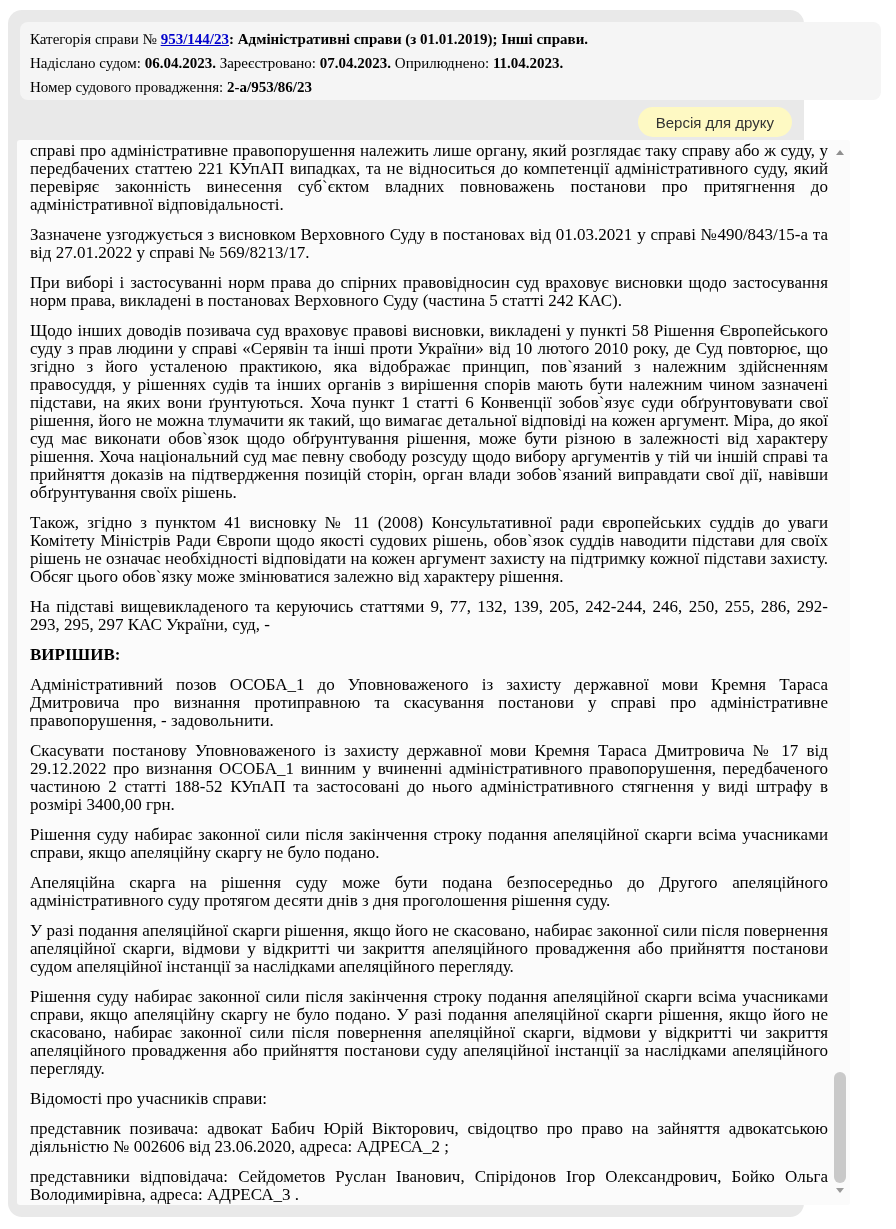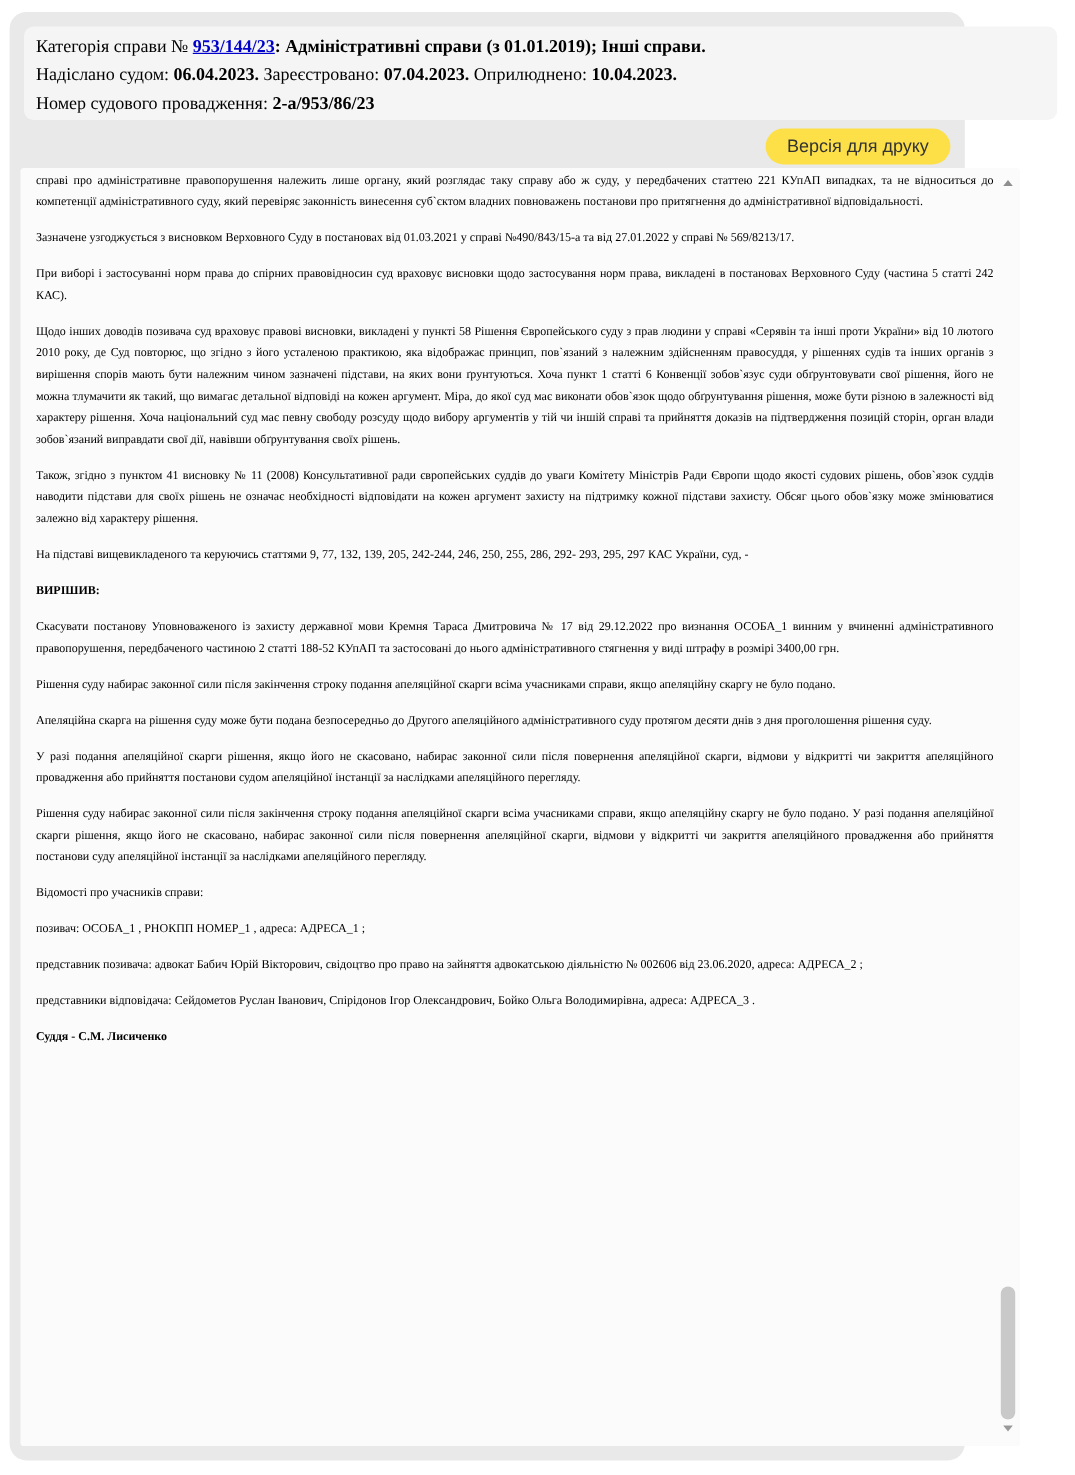--- a/index.html
+++ b/index.html
@@ -16,32 +16,32 @@
   .case-info{
     position:absolute;left:12px;top:12px;width:861px;height:78px;
     box-sizing:border-box;background:#f5f5f5;border-radius:8px;
     padding:5px 12px 0 10px;font-size:15px;line-height:24px;white-space:nowrap;overflow:hidden;
   }
   .case-info b{font-weight:bold;}
   a.case-link{color:#0000cc;font-weight:bold;text-decoration:underline;cursor:pointer;}
   
   .print-btn{
     position:absolute;top:97px;right:12px;height:30px;padding:0 18px;
-    background:#fde047;border:0;border-radius:15px;cursor:pointer;
+    background:#fef9c3;border:0;border-radius:15px;cursor:pointer;
     font-family:"Liberation Sans","DejaVu Sans",sans-serif;font-size:15px;color:#333;
   }
   
   .doc{
     position:absolute;left:9px;top:130px;width:833px;height:1065px;
     background:#fbfbfb;border-radius:3px;overflow:hidden;
   }
   .doc-text{
     box-sizing:border-box;width:100%;height:100%;
     padding:2px 22px 0 13px;
-    font-size:10px;line-height:18px;text-align:justify;
+    font-size:17px;line-height:18px;text-align:justify;
   }
   .doc-text p{margin:12px 0;}
   .doc-text p:first-child{margin-top:0;}
   .center{text-align:left;}
   .bold{font-weight:bold;}
   
   .vscroll{position:absolute;top:0;right:3px;width:14px;height:100%;}
   .sb-arrow{width:0;height:0;position:absolute;left:3px;
     border-left:4px solid transparent;border-right:4px solid transparent;}
   .sb-up{top:10px;border-bottom:5px solid #8f8f8f;}
@@ -58,46 +58,46 @@
     <div>
       <span>Категорія справи №</span>
       <a class="case-link">953/144/23</a><b>: Адміністративні справи (з 01.01.2019); Інші справи.</b>
     </div>
     <div>
       <span>Надіслано судом:</span>
       <b>06.04.2023.</b>
       <span>Зареєстровано:</span>
       <b>07.04.2023.</b>
       <span>Оприлюднено:</span>
-      <b>10.04.2023.</b>
+      <b>11.04.2023.</b>
     </div>
     <div>
       <span>Номер судового провадження:</span>
       <b>2-а/953/86/23</b>
     </div>
   </div>
 
   <button class="print-btn">Версія для друку</button>
 
   <div class="doc">
     <div class="doc-text">
       <p>справі про адміністративне правопорушення належить лише органу, який розглядає таку справу або ж суду, у передбачених статтею 221 КУпАП випадках, та не відноситься до компетенції адміністративного суду, який перевіряє законність винесення суб`єктом владних повноважень постанови про притягнення до адміністративної відповідальності.</p>
       <p>Зазначене узгоджується з висновком Верховного Суду в постановах від 01.03.2021 у справі №490/843/15-а та від 27.01.2022 у справі № 569/8213/17.</p>
       <p>При виборі і застосуванні норм права до спірних правовідносин суд враховує висновки щодо застосування норм права, викладені в постановах Верховного Суду (частина 5 статті 242 КАС).</p>
       <p>Щодо інших доводів позивача суд враховує правові висновки, викладені у пункті 58 Рішення Європейського суду з прав людини у справі «Серявін та інші проти України» від 10 лютого 2010 року, де Суд повторює, що згідно з його усталеною практикою, яка відображає принцип, пов`язаний з належним здійсненням правосуддя, у рішеннях судів та інших органів з вирішення спорів мають бути належним чином зазначені підстави, на яких вони ґрунтуються. Хоча пункт 1 статті 6 Конвенції зобов`язує суди обґрунтовувати свої рішення, його не можна тлумачити як такий, що вимагає детальної відповіді на кожен аргумент. Міра, до якої суд має виконати обов`язок щодо обґрунтування рішення, може бути різною в залежності від характеру рішення. Хоча національний суд має певну свободу розсуду щодо вибору аргументів у тій чи іншій справі та прийняття доказів на підтвердження позицій сторін, орган влади зобов`язаний виправдати свої дії, навівши обґрунтування своїх рішень.</p>
       <p>Також, згідно з пунктом 41 висновку № 11 (2008) Консультативної ради європейських суддів до уваги Комітету Міністрів Ради Європи щодо якості судових рішень, обов`язок суддів наводити підстави для своїх рішень не означає необхідності відповідати на кожен аргумент захисту на підтримку кожної підстави захисту. Обсяг цього обов`язку може змінюватися залежно від характеру рішення.</p>
       <p>На підставі вищевикладеного та керуючись статтями 9, 77, 132, 139, 205, 242-244, 246, 250, 255, 286, 292- 293, 295, 297 КАС України, суд, -</p>
       <p class="center bold">ВИРІШИВ:</p>
+      <p>Адміністративний позов ОСОБА_1 до Уповноваженого із захисту державної мови Кремня Тараса Дмитровича про визнання протиправною та скасування постанови у справі про адміністративне правопорушення, - задовольнити.</p>
       <p>Скасувати постанову Уповноваженого із захисту державної мови Кремня Тараса Дмитровича № 17 від 29.12.2022 про визнання ОСОБА_1 винним у вчиненні адміністративного правопорушення, передбаченого частиною 2 статті 188-52 КУпАП та застосовані до нього адміністративного стягнення у виді штрафу в розмірі 3400,00 грн.</p>
       <p>Рішення суду набирає законної сили після закінчення строку подання апеляційної скарги всіма учасниками справи, якщо апеляційну скаргу не було подано.</p>
       <p>Апеляційна скарга на рішення суду може бути подана безпосередньо до Другого апеляційного адміністративного суду протягом десяти днів з дня проголошення рішення суду.</p>
       <p>У разі подання апеляційної скарги рішення, якщо його не скасовано, набирає законної сили після повернення апеляційної скарги, відмови у відкритті чи закриття апеляційного провадження або прийняття постанови судом апеляційної інстанції за наслідками апеляційного перегляду.</p>
       <p>Рішення суду набирає законної сили після закінчення строку подання апеляційної скарги всіма учасниками справи, якщо апеляційну скаргу не було подано. У разі подання апеляційної скарги рішення, якщо його не скасовано, набирає законної сили після повернення апеляційної скарги, відмови у відкритті чи закриття апеляційного провадження або прийняття постанови суду апеляційної інстанції за наслідками апеляційного перегляду.</p>
       <p>Відомості про учасників справи:</p>
-      <p>позивач: ОСОБА_1 , РНОКПП НОМЕР_1 , адреса: АДРЕСА_1 ;</p>
       <p>представник позивача: адвокат Бабич Юрій Вікторович, свідоцтво про право на зайняття адвокатською діяльністю № 002606 від 23.06.2020, адреса: АДРЕСА_2 ;</p>
       <p>представники відповідача: Сейдометов Руслан Іванович, Спірідонов Ігор Олександрович, Бойко Ольга Володимирівна, адреса: АДРЕСА_3 .</p>
       <p class="center bold">Суддя - С.М. Лисиченко</p>
     </div>
     <div class="vscroll">
       <div class="sb-arrow sb-up"></div>
       <div class="sb-thumb"></div>
       <div class="sb-arrow sb-down"></div>
     </div>
   </div>

